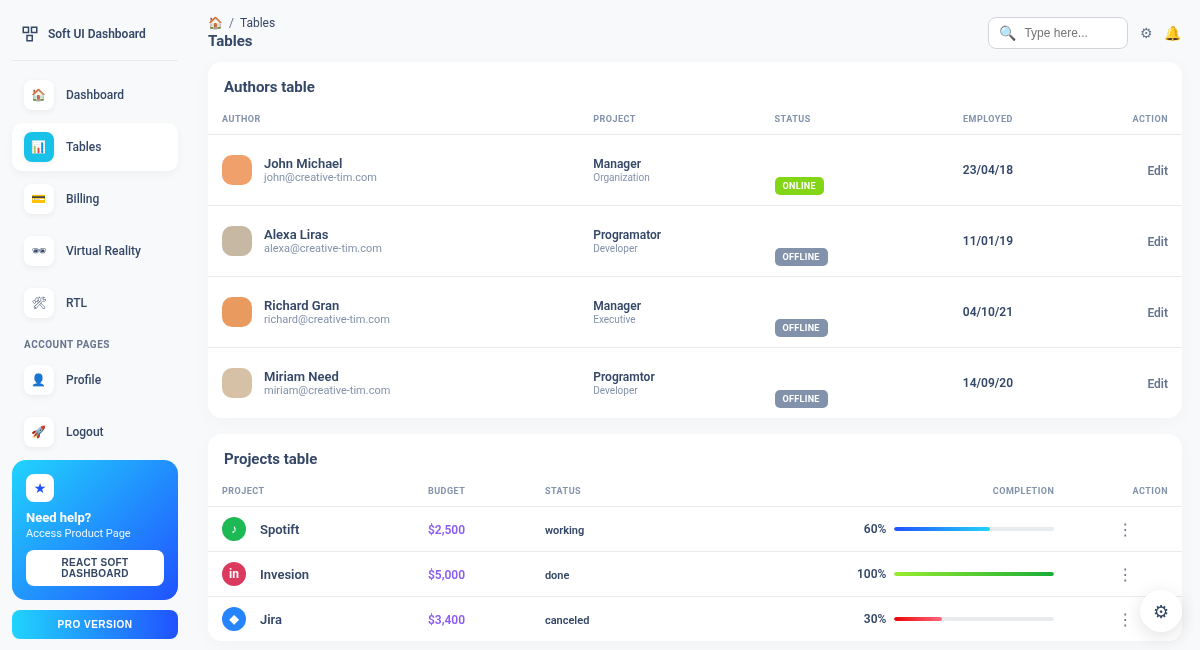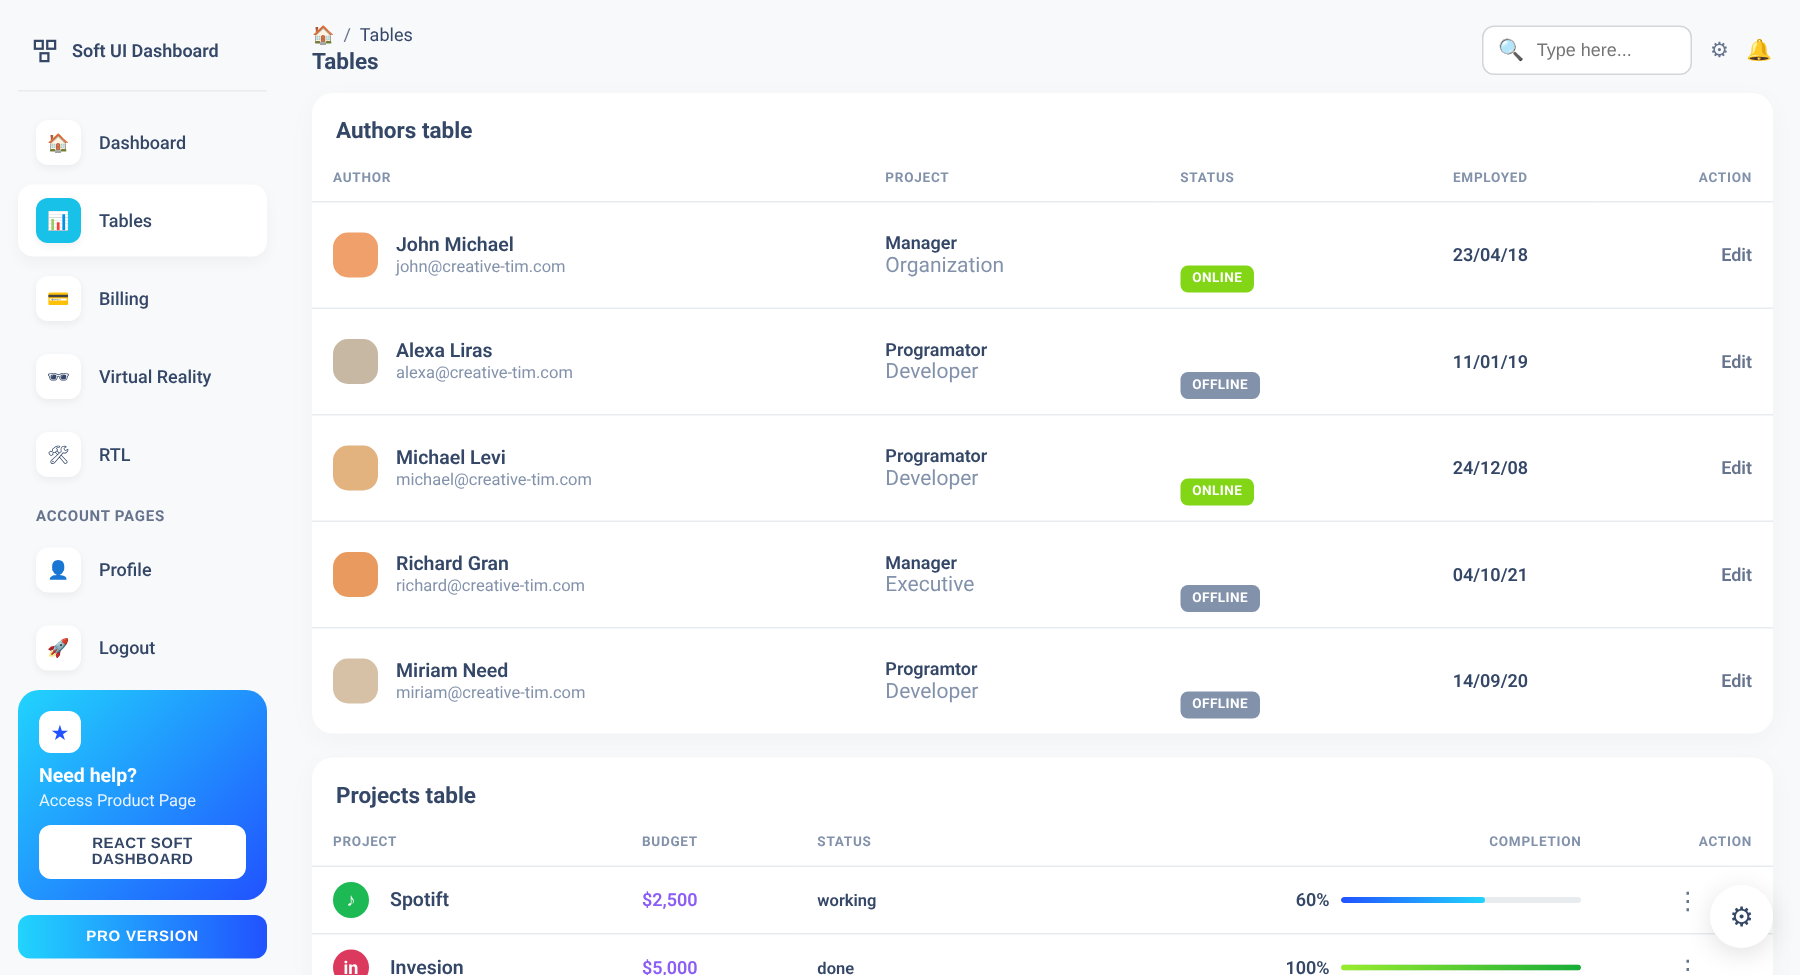--- a/index.html
+++ b/index.html
@@ -36,21 +36,21 @@
 .card-header { padding:16px 16px 8px; font-size:15px; font-weight:700; color:#344767; }
 table { width:100%; border-collapse:collapse; }
 thead th { text-align:left; font-size:9px; font-weight:700; color:#8392ab; letter-spacing:0.5px; padding:10px 14px; border-bottom:1px solid #e9ecef; }
 tbody td { padding:10px 14px; border-top:1px solid #e9ecef; vertical-align:middle; }
 tbody tr:first-child td { border-top:none; }
 .author { display:flex; align-items:center; gap:12px; }
 .avatar { width:30px; height:30px; border-radius:10px; display:inline-block; }
 .author-name { font-size:13px; font-weight:600; color:#344767; line-height:1.2; }
 .author-email { font-size:11px; color:#8392ab; }
 .func-title { font-size:12px; font-weight:600; color:#344767; line-height:1.2; }
-.func-sub { font-size:14px; color:#8392ab; }
+.func-sub { font-size:10px; color:#8392ab; }
 .badge { display:inline-block; font-size:9px; font-weight:700; color:#fff; padding:4px 8px; border-radius:5px; letter-spacing:0.3px;margin-top:32px; }
 .b-online { background:#82d616; }
 .b-offline { background:#8392ab; }
 .dt { font-size:12px; font-weight:600; color:#344767; text-align:center; }
 .edit-link { font-size:12px; font-weight:600; color:#67748e; cursor:pointer; }
 .th-r { text-align:right; }
 .th-c { text-align:center; }
 .proj { display:flex; align-items:center; gap:14px; }
 .proj-icon { width:24px; height:24px; border-radius:50%; display:inline-flex; align-items:center; justify-content:center; color:#fff; font-size:12px; font-weight:700; }
 .proj-name { font-size:13px; font-weight:600; color:#344767;text-align:center; }
@@ -186,38 +186,20 @@
                 <div class="func-title">Programator</div>
         <div class="func-sub">Developer</div>
               </td>
     <td><span class="badge b-offline">OFFLINE</span></td>
     <td class="dt">11/01/19</td>
     <td class="th-r"><span class="edit-link">Edit</span></td>
             </tr>
             <tr>
     <td>
                 <div class="author">
-      <span class="avatar" style="background:#e2b27f"></span>
-      <div>
-                    <div class="author-name">Michael Levi</div>
-      <div class="author-email">michael@creative-tim.com</div>
-                  </div>
-    </div>
-              </td>
-    <td>
-                <div class="func-title">Programator</div>
-        <div class="func-sub">Developer</div>
-              </td>
-    <td><span class="badge b-online">ONLINE</span></td>
-    <td class="dt">24/12/08</td>
-    <td class="th-r"><span class="edit-link">Edit</span></td>
-            </tr>
-            <tr>
-    <td>
-                <div class="author">
       <span class="avatar" style="background:#e89a5f"></span>
       <div>
                     <div class="author-name">Richard Gran</div>
       <div class="author-email">richard@creative-tim.com</div>
                   </div>
     </div>
               </td>
     <td>
                 <div class="func-title">Manager</div>
         <div class="func-sub">Executive</div>

